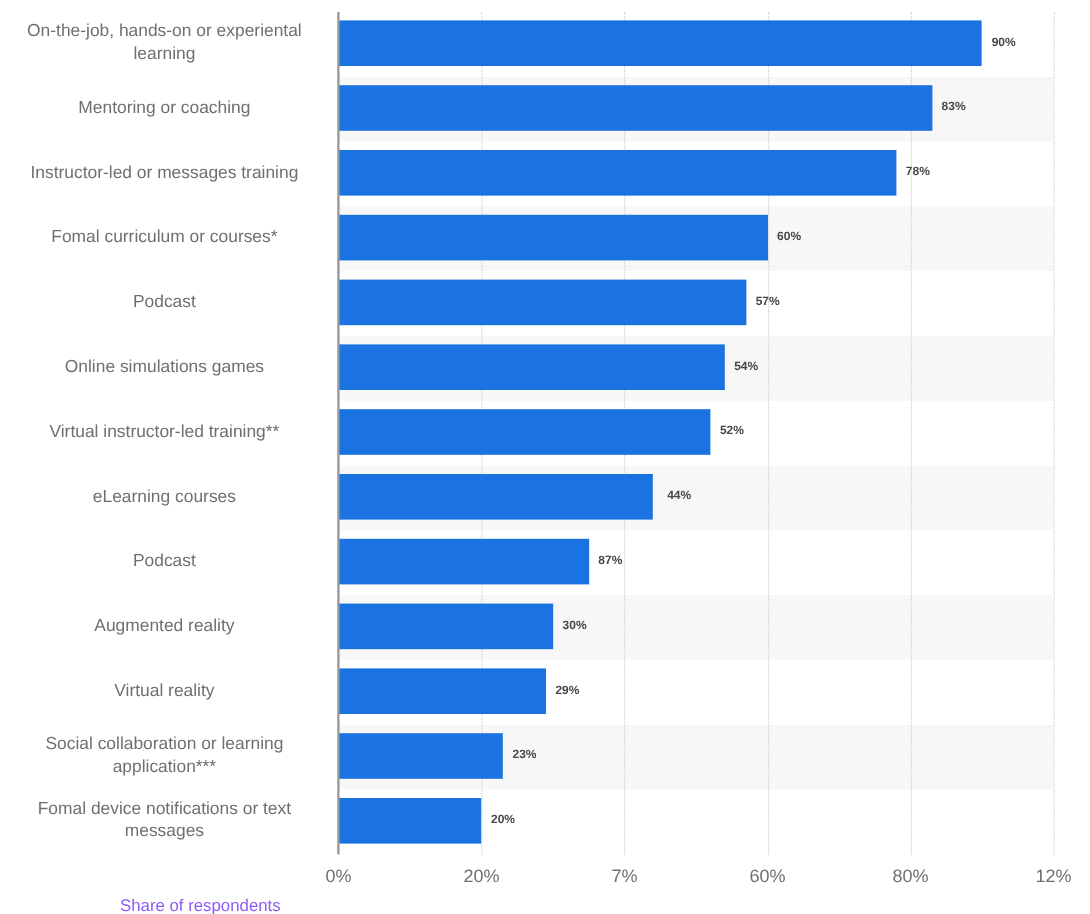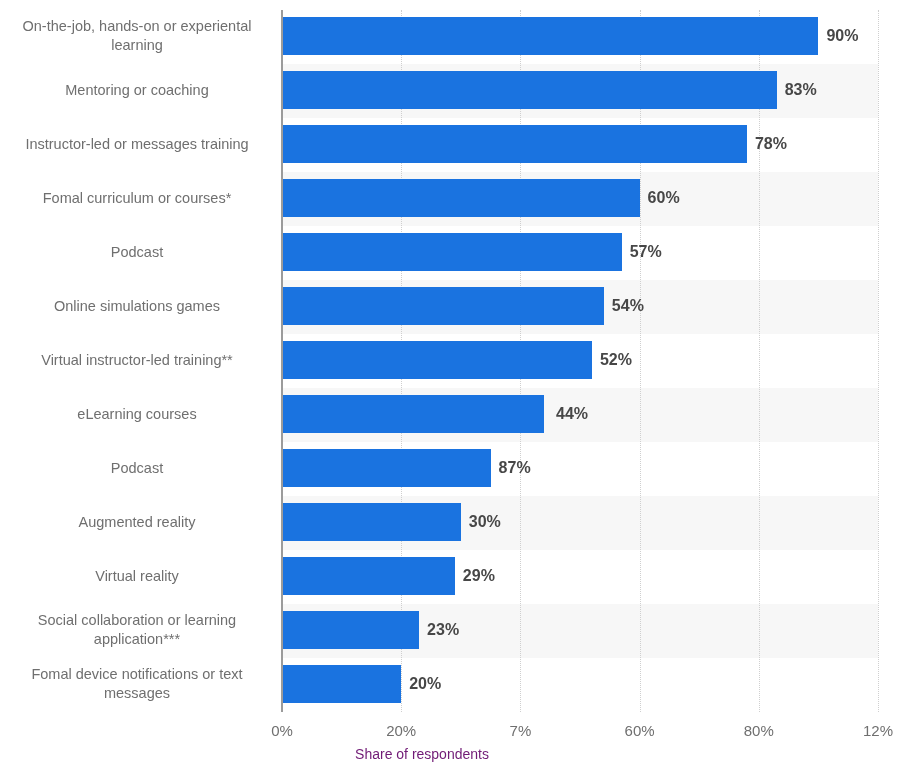--- a/index.html
+++ b/index.html
@@ -69,21 +69,21 @@
   .bar {
     position: absolute;
     height: 38px;
     background: #1a73e0;
   }
 
   .bar-value {
     position: absolute;
     height: 38px;
     line-height: 38px;
-    font-size: 16px;
+    font-size: 10px;
     font-weight: bold;
     color: #474747;
     white-space: nowrap;
     padding-left: 8px;
   }
 
   
   .cat-label {
     position: absolute;
     right: 641px; 
@@ -104,23 +104,23 @@
     text-align: center;
     transform: translateX(-50%);
     white-space: nowrap;
   }
 
   .x-axis-title {
     position: absolute;
     top: 746px;
     left: 0;
     width: 744px;
-    text-align: center;
+    text-align: left;
     font-size: 14px;
-    color: #701a75;
+    color: #8b5cf6;
   }
   .x-axis-title-inner {
     display: inline-block;
     margin-left: 100px;
   }
 </style>
 </head>
 <body>
 
 <div id="chart-root">

